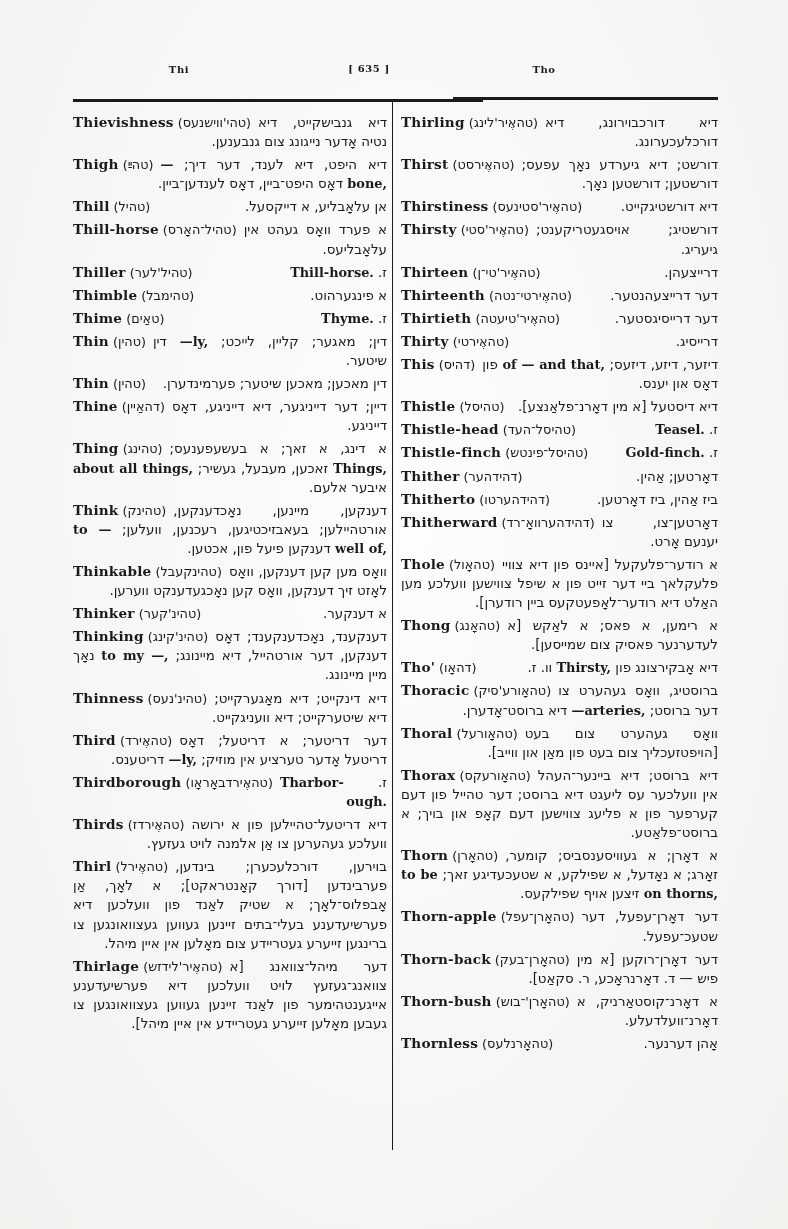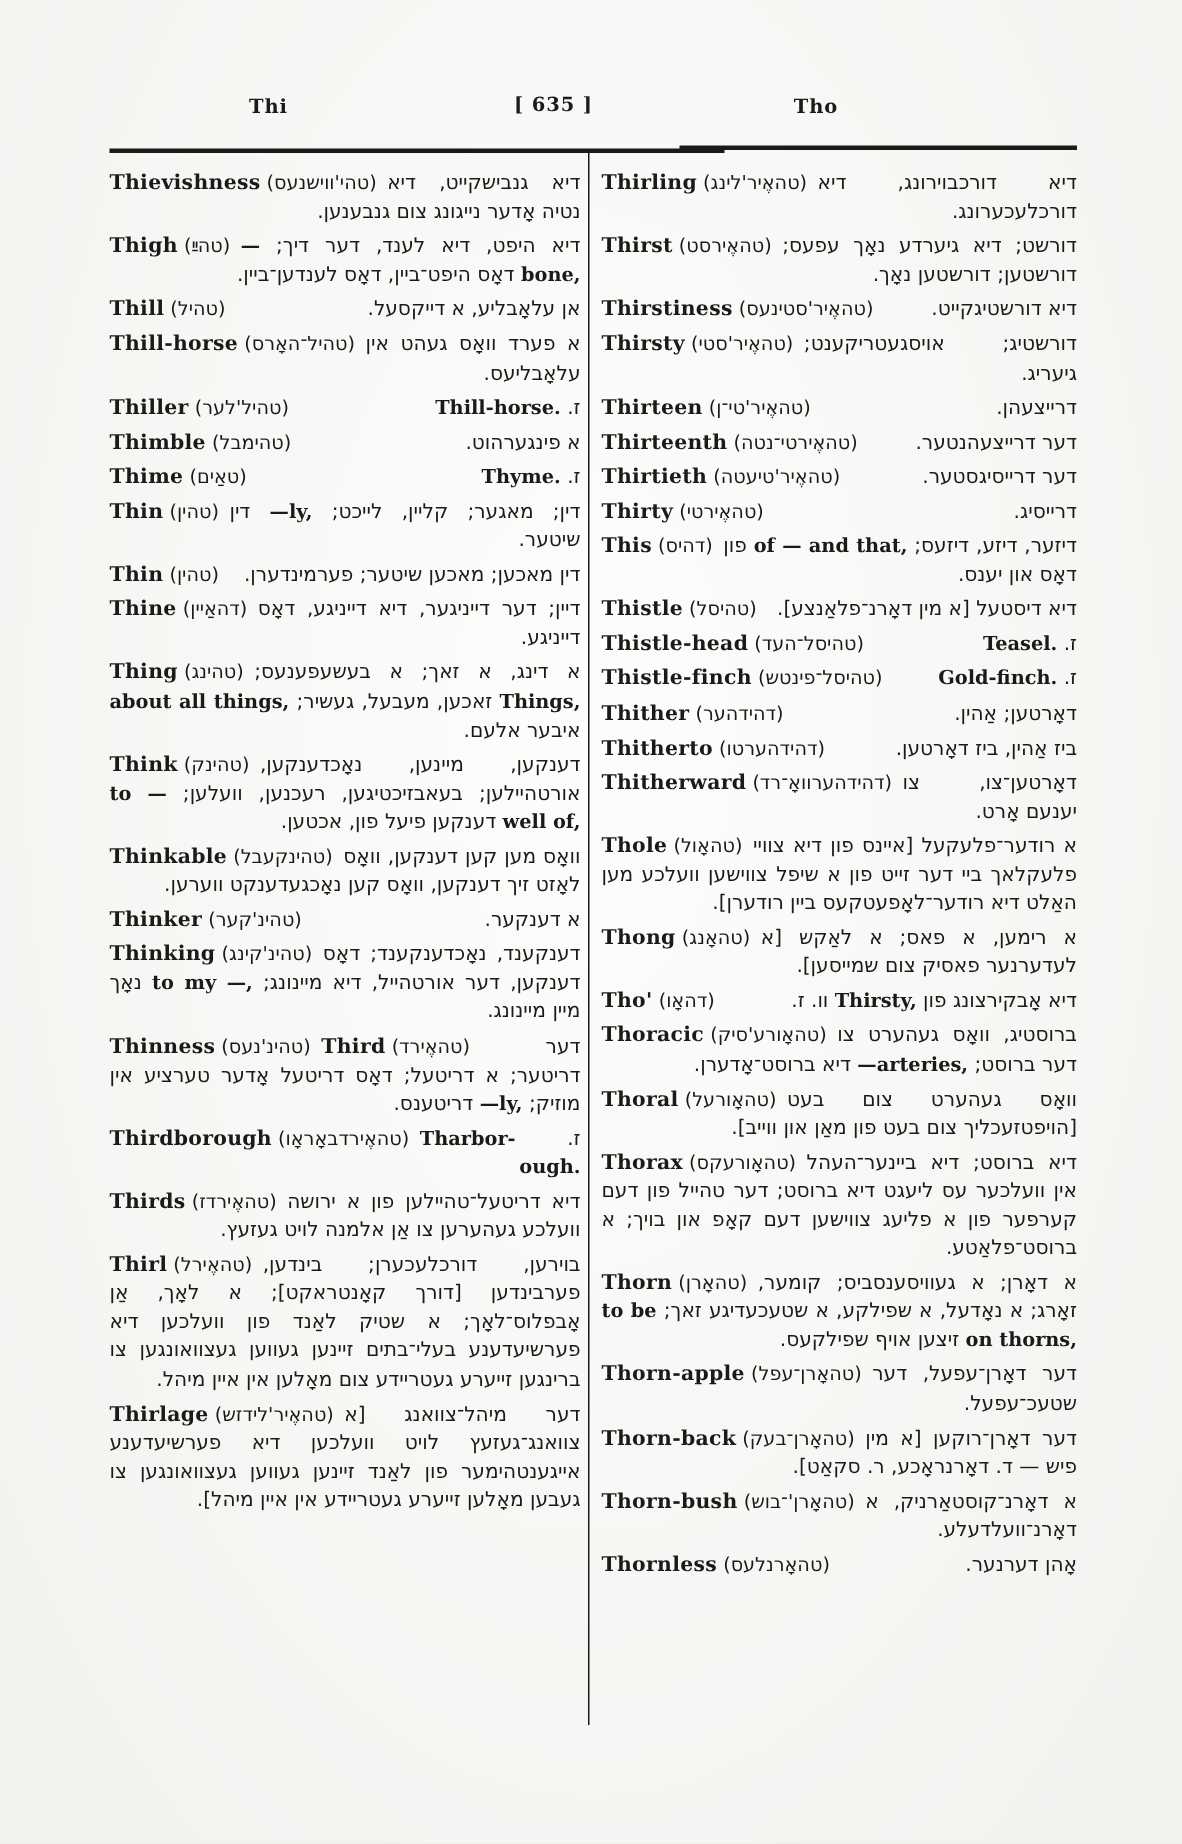--- a/index.html
+++ b/index.html
@@ -6,21 +6,21 @@
   :root { --paper:#fbfaf7; --ink:#1a1a18; }
   html,body{ margin:0; padding:0; background:#e8e8e6; }
   .page{
     position:relative; width:788px; height:1229px; margin:0 auto;
     background:var(--paper);
     background-image:radial-gradient(ellipse at 50% 40%, rgba(255,255,255,.6), rgba(0,0,0,.035));
     color:var(--ink);
     font-family:"DejaVu Serif","DejaVu Sans",serif;
     overflow:hidden;
   }
-  .rh{ position:absolute; font-weight:bold; font-size:13px; letter-spacing:.6px;
+  .rh{ position:absolute; font-weight:bold; font-size:10px; letter-spacing:.6px;
        font-family:"DejaVu Serif",serif; text-align:center; }
   .rh-left{ left:139px; top:64px; width:80px; }
   .rh-center{ left:319px; top:63px; width:100px; font-weight:bold; }
   .rh-right{ left:504px; top:64px; width:80px; }
   .rule{ position:absolute; background:var(--ink); }
   .rule-a{ left:73px;  top:99px; width:410px; height:3px; }
   .rule-b{ left:453px; top:97px; width:265px; height:3px; }
   .divider{ position:absolute; left:392px; top:100px; width:1px; height:1050px; background:var(--ink); }
   .column{ position:absolute; top:113px; }
   .col-left{ left:73px;  width:314px; }
@@ -63,21 +63,21 @@
       <p class="entry"><span class="hwblock" dir="ltr"><b class="hw">Thimble</b><span class="pron"> (טהימבל)</span></span><span class="def">א פינגערהוט.</span></p>
       <p class="entry"><span class="hwblock" dir="ltr"><b class="hw">Thime</b><span class="pron"> (טאַים)</span></span><span class="def">ז. <b class="sub" dir="ltr">Thyme.</b></span></p>
       <p class="entry"><span class="hwblock" dir="ltr"><b class="hw">Thin</b><span class="pron"> (טהין)</span></span><span class="def">דין; מאגער; קליין, לייכט; <b class="sub" dir="ltr">—ly,</b> דין שיטער.</span></p>
       <p class="entry"><span class="hwblock" dir="ltr"><b class="hw">Thin</b><span class="pron"> (טהין)</span></span><span class="def">דין מאכען; מאכען שיטער; פערמינדערן.</span></p>
       <p class="entry"><span class="hwblock" dir="ltr"><b class="hw">Thine</b><span class="pron"> (דהאַיין)</span></span><span class="def">דיין; דער דייניגער, דיא דייניגע, דאָס דייניגע.</span></p>
       <p class="entry"><span class="hwblock" dir="ltr"><b class="hw">Thing</b><span class="pron"> (טהינג)</span></span><span class="def">א דינג, א זאך; א בעשעפענעס; <b class="sub" dir="ltr">Things,</b> זאכען, מעבעל, געשיר; <b class="sub" dir="ltr">about all things,</b> איבער אלעם.</span></p>
       <p class="entry"><span class="hwblock" dir="ltr"><b class="hw">Think</b><span class="pron"> (טהינק)</span></span><span class="def">דענקען, מיינען, נאָכדענקען, אורטהיילען; בעאבזיכטיגען, רעכנען, וועלען; <b class="sub" dir="ltr">to — well of,</b> דענקען פיעל פון, אכטען.</span></p>
       <p class="entry"><span class="hwblock" dir="ltr"><b class="hw">Thinkable</b><span class="pron"> (טהינקעבל)</span></span><span class="def">וואָס מען קען דענקען, וואָס לאָזט זיך דענקען, וואָס קען נאָכגעדענקט ווערען.</span></p>
       <p class="entry"><span class="hwblock" dir="ltr"><b class="hw">Thinker</b><span class="pron"> (טהינ'קער)</span></span><span class="def">א דענקער.</span></p>
       <p class="entry"><span class="hwblock" dir="ltr"><b class="hw">Thinking</b><span class="pron"> (טהינ'קינג)</span></span><span class="def">דענקענד, נאָכדענקענד; דאָס דענקען, דער אורטהייל, דיא מיינונג; <b class="sub" dir="ltr">to my —,</b> נאָך מיין מיינונג.</span></p>
-      <p class="entry"><span class="hwblock" dir="ltr"><b class="hw">Thinness</b><span class="pron"> (טהינ'נעס)</span></span></p>
+      <p class="entry"><span class="hwblock" dir="ltr"><b class="hw">Thinness</b><span class="pron"> (טהינ'נעס)</span></span><span class="def">דיא דינקייט; דיא מאָגערקייט; דיא שיטערקייט; דיא וועניגקייט.</span></p>
       <p class="entry"><span class="hwblock" dir="ltr"><b class="hw">Third</b><span class="pron"> (טהאֶירד)</span></span><span class="def">דער דריטער; א דריטעל; דאָס דריטעל אָדער טערציע אין מוזיק; <b class="sub" dir="ltr">—ly,</b> דריטענס.</span></p>
       <p class="entry"><span class="hwblock" dir="ltr"><b class="hw">Thirdborough</b><span class="pron"> (טהאֶירדבאָראָו)</span></span><span class="def">ז. <b class="sub" dir="ltr">Tharbor-ough.</b></span></p>
       <p class="entry"><span class="hwblock" dir="ltr"><b class="hw">Thirds</b><span class="pron"> (טהאֶירדז)</span></span><span class="def">דיא דריטעל־טהיילען פון א ירושה וועלכע געהערען צו אַן אלמנה לויט געזעץ.</span></p>
       <p class="entry"><span class="hwblock" dir="ltr"><b class="hw">Thirl</b><span class="pron"> (טהאֶירל)</span></span><span class="def">בוירען, דורכלעכערן; בינדען, פערבינדען [דורך קאָנטראקט]; א לאָך, אַן אָבפלוס־לאָך; א שטיק לאַנד פון וועלכען דיא פערשיעדענע בעלי־בתים זיינען געווען געצוואונגען צו ברינגען זייערע געטריידע צום מאָלען אין איין מיהל.</span></p>
       <p class="entry"><span class="hwblock" dir="ltr"><b class="hw">Thirlage</b><span class="pron"> (טהאֶיר'לידזש)</span></span><span class="def">דער מיהל־צוואנג [א צוואנג־געזעץ לויט וועלכען דיא פערשיעדענע אייגענטהימער פון לאַנד זיינען געווען געצוואונגען צו געבען מאָלען זייערע געטריידע אין איין מיהל].</span></p>
     </div>
   <div class="column col-right">
       <p class="entry"><span class="hwblock" dir="ltr"><b class="hw">Thirling</b><span class="pron"> (טהאֶיר'לינג)</span></span><span class="def">דיא דורכבוירונג, דיא דורכלעכערונג.</span></p>
       <p class="entry"><span class="hwblock" dir="ltr"><b class="hw">Thirst</b><span class="pron"> (טהאֶירסט)</span></span><span class="def">דורשט; דיא גיערדע נאָך עפעס; דורשטען; דורשטען נאָך.</span></p>
       <p class="entry"><span class="hwblock" dir="ltr"><b class="hw">Thirstiness</b><span class="pron"> (טהאֶיר'סטינעס)</span></span><span class="def">דיא דורשטיגקייט.</span></p>

